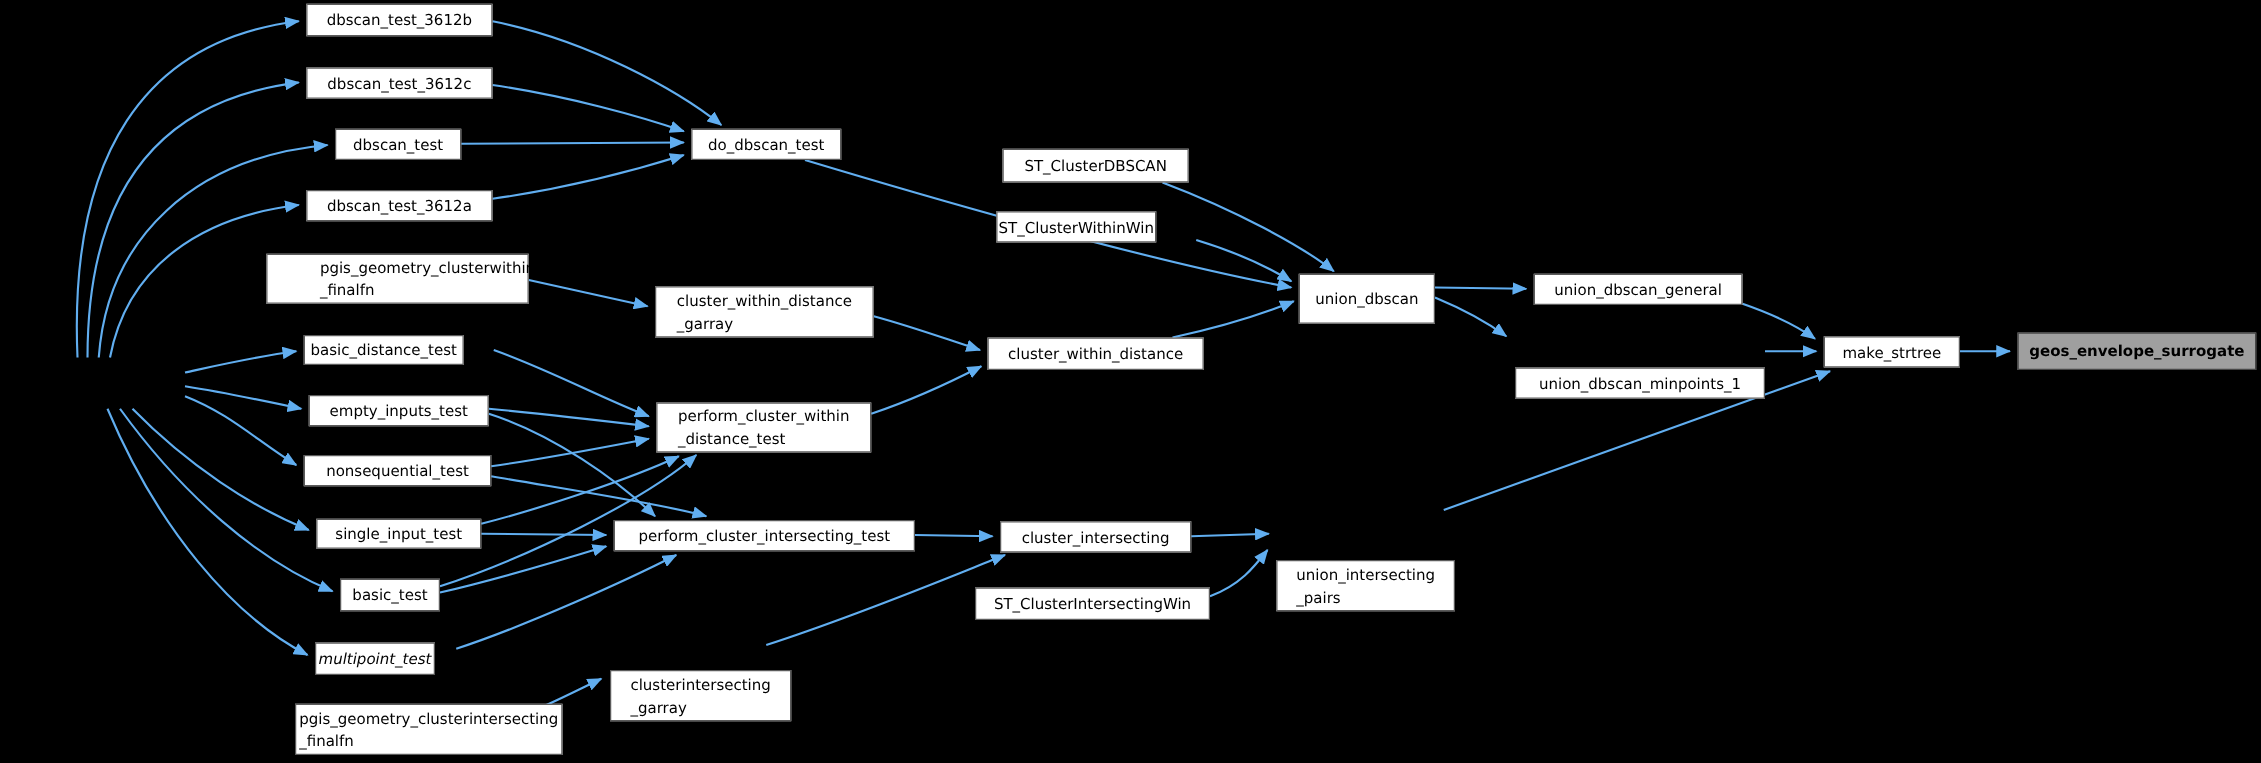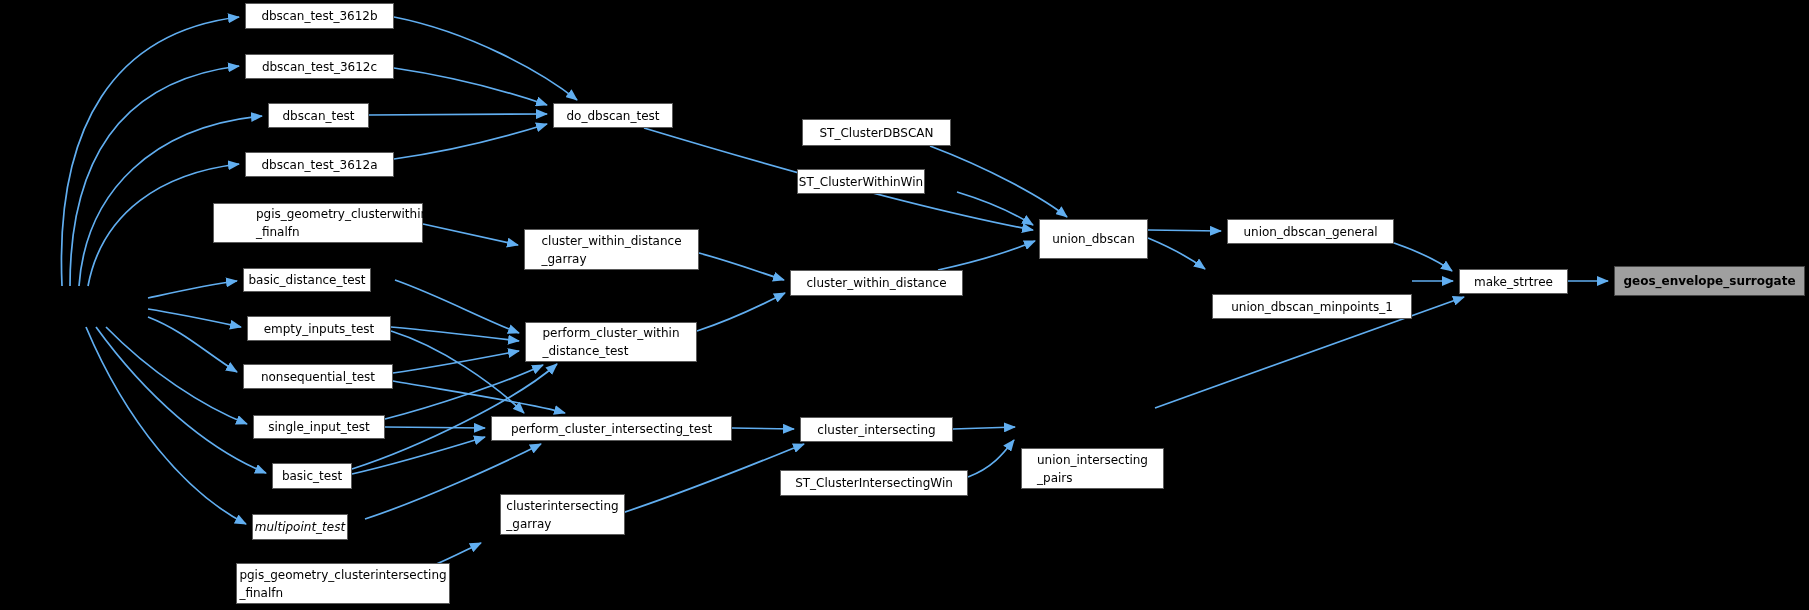--- a/index.html
+++ b/index.html
@@ -95,21 +95,21 @@
     <div class="node" style="left: 272px; top: 463px; width: 80px; height: 26px;">basic_test</div>
     <div class="node" style="left: 252px; top: 514px; width: 96px; height: 26px; font-style: italic;">multipoint_test</div>
     <div class="node" style="left: 189px; top: 563px; width: 214px; height: 41px; margin-left: 47px;">pgis_geometry_clusterintersecting
 _finalfn</div>
     <div class="node" style="left: 553px; top: 103px; width: 120px; height: 25px;">do_dbscan_test</div>
     <div class="node" style="left: 524px; top: 229px; width: 175px; height: 41px;">cluster_within_distance
 _garray</div>
     <div class="node" style="left: 491px; top: 416px; width: 241px; height: 25px;">perform_cluster_intersecting_test</div>
     <div class="node" style="left: 525px; top: 322px; width: 172px; height: 40px;">perform_cluster_within
 _distance_test</div>
-    <div class="node" style="left: 488px; top: 494px; width: 125px; height: 41px; margin-left: 12px;">clusterintersecting
+    <div class="node" style="left: 488px; top: 536px; width: 145px; height: 41px;">clusterintersecting
 _garray</div>
     <div class="node" style="left: 802px; top: 119px; width: 149px; height: 27px;">ST_ClusterDBSCAN</div>
     <div class="node" style="left: 797px; top: 169px; width: 128px; height: 25px;">ST_ClusterWithinWin</div>
     <div class="node" style="left: 790px; top: 270px; width: 173px; height: 26px;">cluster_within_distance</div>
     <div class="node" style="left: 800px; top: 417px; width: 153px; height: 25px;">cluster_intersecting</div>
     <div class="node" style="left: 780px; top: 470px; width: 188px; height: 26px;">ST_ClusterIntersectingWin</div>
     <div class="node" style="left: 1039px; top: 219px; width: 109px; height: 40px;">union_dbscan</div>
     <div class="node" style="left: 1021px; top: 408px; width: 143px; height: 41px; margin-top: 40px;">union_intersecting
 _pairs</div>
     <div class="node" style="left: 1227px; top: 219px; width: 167px; height: 25px;">union_dbscan_general</div>

